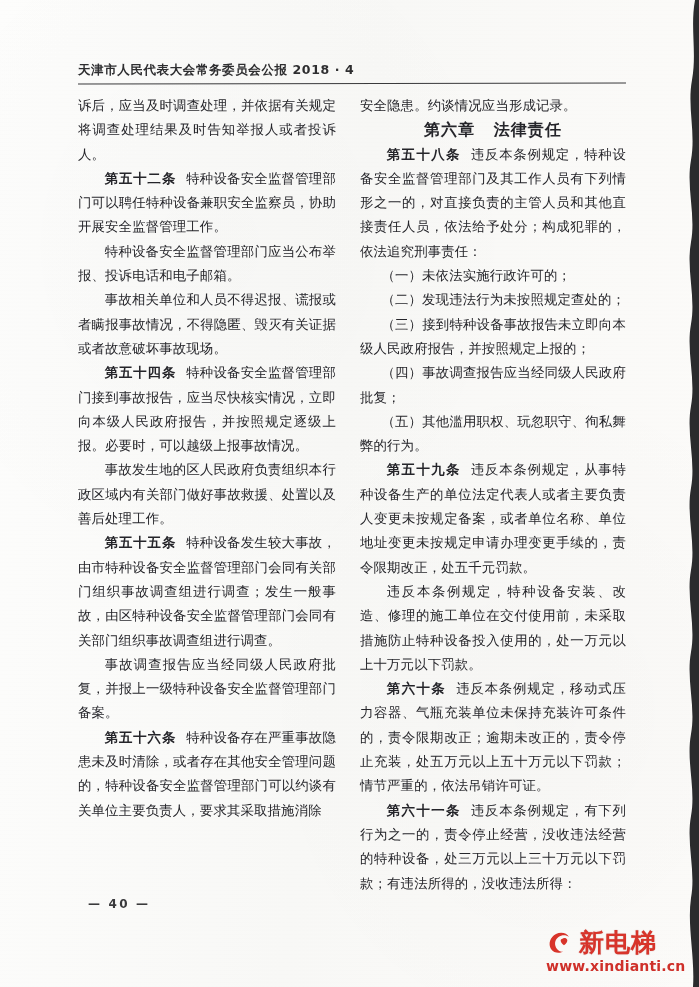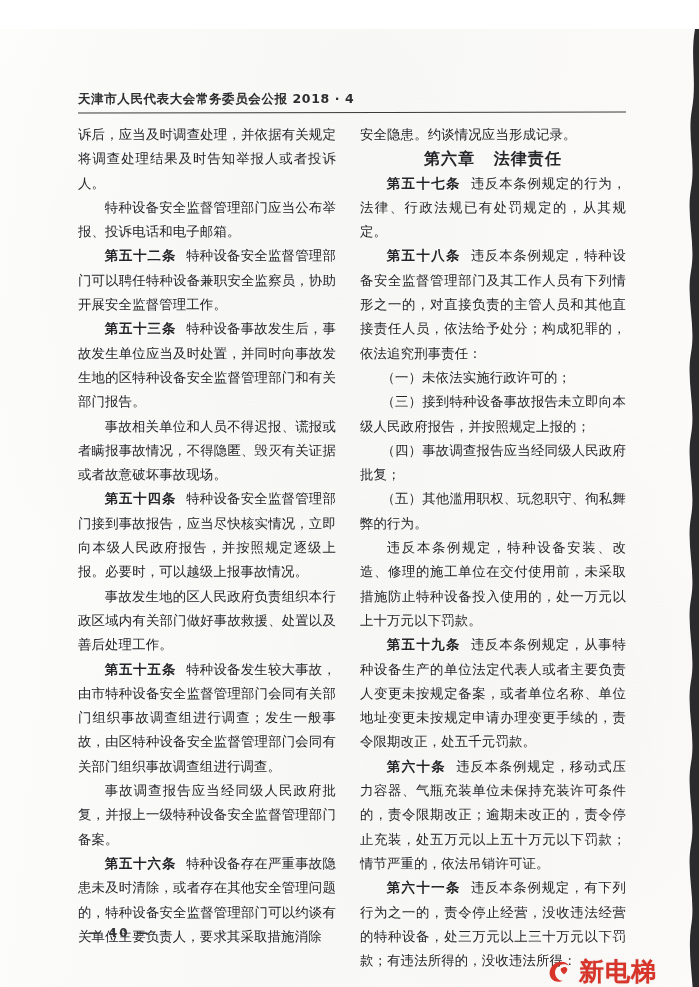--- a/index.html
+++ b/index.html
@@ -15,21 +15,20 @@
     overflow: hidden;
     position: relative;
   }
 
   
   #page {
     position: absolute;
     inset: 0;
     background: #fde047;
     overflow: hidden;
-    margin-top: 29px;
   }
   
   #page::before {
     content: "";
     position: absolute;
     inset: 0;
     background:
       radial-gradient(ellipse 70% 55% at 30% 25%, rgba(0,0,0,0.012), rgba(0,0,0,0) 70%),
       radial-gradient(ellipse 60% 50% at 78% 72%, rgba(0,0,0,0.016), rgba(0,0,0,0) 72%),
       linear-gradient(96deg, #fdfdfc 0%, #f8f8f6 48%, #fcfbf9 100%);
@@ -197,58 +196,57 @@
 
     <div id="header">
       <div id="header-title">天津市人民代表大会常务委员会公报 2018 · 4</div>
       <div id="header-rule"></div>
     </div>
 
     <div class="column" id="col-left">
 
       <p class="para flush">诉后，应当及时调查处理，并依据有关规定将调查处理结果及时告知举报人或者投诉人。</p>
 
+      <p class="para"><span class="article-no">第五十二条</span><span>特种设备安全监督管理部门可以聘任特种设备兼职安全监察员，协助开展安全监督管理工作。</span></p>
+
       <p class="para">特种设备安全监督管理部门应当公布举报、投诉电话和电子邮箱。</p>
 
-      <p class="para"><span class="article-no">第五十二条</span><span>特种设备安全监督管理部门可以聘任特种设备兼职安全监察员，协助开展安全监督管理工作。</span></p>
-
-
-      <p class="para"><span class="article-no">第五十三条</span><span>特种设备事故发生后，事故发生单位应当及时处置，并同时向事故发生地的区特种设备安全监督管理部门和有关部门报告。</span></p>
+
 
       <p class="para">事故相关单位和人员不得迟报、谎报或者瞒报事故情况，不得隐匿、毁灭有关证据或者故意破坏事故现场。</p>
 
       <p class="para"><span class="article-no">第五十四条</span><span>特种设备安全监督管理部门接到事故报告，应当尽快核实情况，立即向本级人民政府报告，并按照规定逐级上报。必要时，可以越级上报事故情况。</span></p>
 
       <p class="para">事故发生地的区人民政府负责组织本行政区域内有关部门做好事故救援、处置以及善后处理工作。</p>
 
       <p class="para"><span class="article-no">第五十五条</span><span>特种设备发生较大事故，由市特种设备安全监督管理部门会同有关部门组织事故调查组进行调查；发生一般事故，由区特种设备安全监督管理部门会同有关部门组织事故调查组进行调查。</span></p>
 
       <p class="para">事故调查报告应当经同级人民政府批复，并报上一级特种设备安全监督管理部门备案。</p>
 
       <p class="para"><span class="article-no">第五十六条</span><span>特种设备存在严重事故隐患未及时清除，或者存在其他安全管理问题的，特种设备安全监督管理部门可以约谈有关单位主要负责人，要求其采取措施消除</span></p>
     </div>
 
     <div class="column" id="col-right">
 
       <p class="para flush">安全隐患。约谈情况应当形成记录。</p>
 
       <p class="chapter"><span>第六章</span><span class="gap"></span><span>法律责任</span></p>
 
-      <p class="para"><span class="article-no">第五十七条</span><span>违反本条例规定的行为，法律、行政法规已有处罚规定的，从其规定。</span></p>
 
       <p class="para"><span class="article-no">第五十八条</span><span>违反本条例规定，特种设备安全监督管理部门及其工作人员有下列情形之一的，对直接负责的主管人员和其他直接责任人员，依法给予处分；构成犯罪的，依法追究刑事责任：</span></p>
 
       <p class="para item">（一）未依法实施行政许可的；</p>
+      <p class="para item">（二）发现违法行为未按照规定查处的；</p>
       <p class="para item">（三）接到特种设备事故报告未立即向本级人民政府报告，并按照规定上报的；</p>
       <p class="para item">（四）事故调查报告应当经同级人民政府批复；</p>
       <p class="para item">（五）其他滥用职权、玩忽职守、徇私舞弊的行为。</p>
 
+      <p class="para"><span class="article-no">第五十九条</span><span>违反本条例规定，从事特种设备生产的单位法定代表人或者主要负责人变更未按规定备案，或者单位名称、单位地址变更未按规定申请办理变更手续的，责令限期改正，处五千元罚款。</span></p>
+
       <p class="para">违反本条例规定，特种设备安装、改造、修理的施工单位在交付使用前，未采取措施防止特种设备投入使用的，处一万元以上十万元以下罚款。</p>
-
-      <p class="para"><span class="article-no">第五十九条</span><span>违反本条例规定，从事特种设备生产的单位法定代表人或者主要负责人变更未按规定备案，或者单位名称、单位地址变更未按规定申请办理变更手续的，责令限期改正，处五千元罚款。</span></p>
 
       <p class="para"><span class="article-no">第六十条</span><span>违反本条例规定，移动式压力容器、气瓶充装单位未保持充装许可条件的，责令限期改正；逾期未改正的，责令停止充装，处五万元以上五十万元以下罚款；情节严重的，依法吊销许可证。</span></p>
 
       <p class="para"><span class="article-no">第六十一条</span><span>违反本条例规定，有下列行为之一的，责令停止经营，没收违法经营的特种设备，处三万元以上三十万元以下罚款；有违法所得的，没收违法所得：</span></p>
     </div>
 
     <div id="page-number">— 40 —</div>
 
     <div id="watermark">
       <svg id="wm-logo" viewBox="0 0 30 28">

